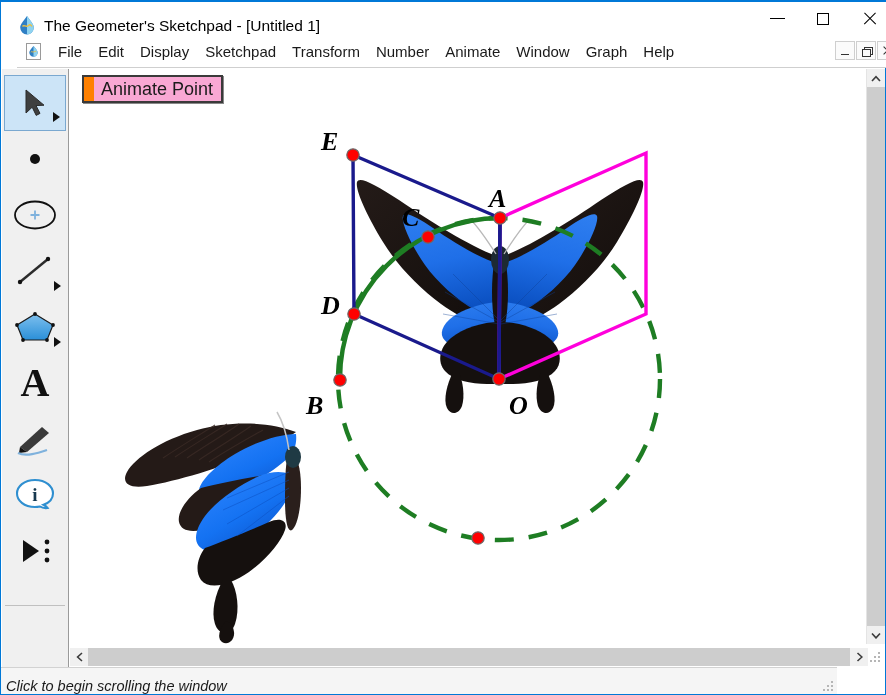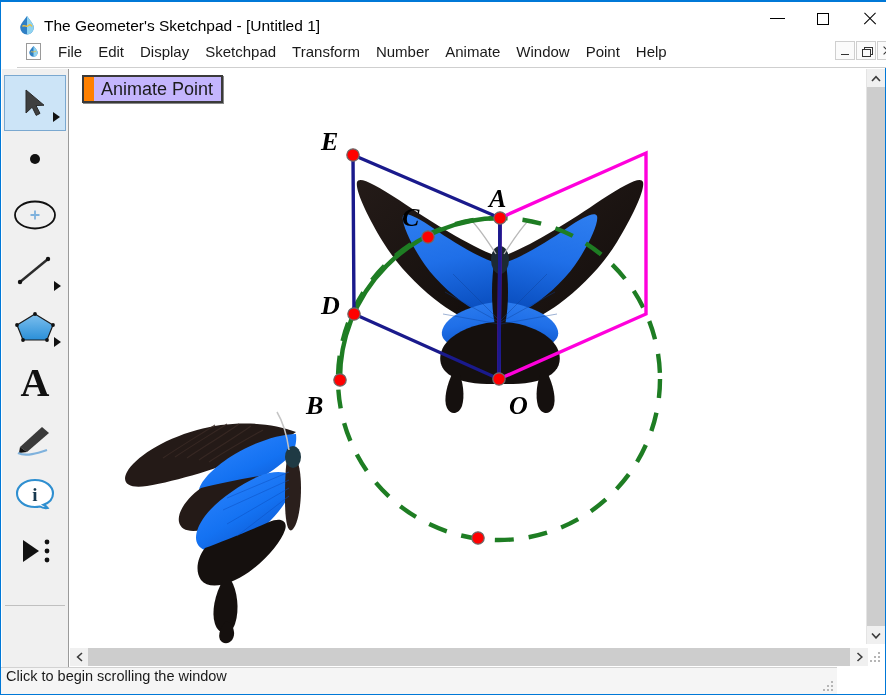--- a/index.html
+++ b/index.html
@@ -124,21 +124,21 @@
     width: 798px; height: 575px;
     background: #ffffff;
     overflow: hidden;
   }
   #canvas-svg { position: absolute; left: 0; top: 0; }
 
   
   #animate-btn {
     position: absolute; left: 81px; top: 73px;
     height: 28px;
-    background: #c4b5fd;
+    background: #f9a8d4;
     border: 2px solid #3a3a3a;
     display: flex; align-items: stretch;
     box-shadow: 1px 1px 0 #888;
   }
   #animate-bar { width: 10px; background: #ff8000; flex: none; }
   #animate-label {
     padding: 0 8px 0 7px;
     display: flex; align-items: center;
     font-size: 18px; color: #1b1b1b;
     font-family: "Liberation Sans", sans-serif;
@@ -184,21 +184,21 @@
     position: absolute; right: 2px; bottom: 30px; width: 14px; height: 14px;
   }
   .grip-dot { position: absolute; width: 2px; height: 2px; background: #b6b6b6; }
 
   
   #statusbar {
     position: absolute; left: 0; bottom: 0;
     width: 836px; height: 27px;
     background: #f5f5f5;
     border-top: 1px solid #d2d2d2;
-    display: flex; align-items: flex-start;
+    display: flex; align-items: flex-end; font-style: italic;
   }
   #status-text {
     font-size: 14.5px; color: #1a1a1a; margin-left: 5px;
     font-family: "Liberation Sans", sans-serif;
   }
   #status-grip { position: absolute; right: 3px; bottom: 3px; width: 12px; height: 12px; }
 </style>
 </head>
 <body>
 
@@ -238,21 +238,21 @@
     </div>
 
     <div class="menu-item">File</div>
     <div class="menu-item">Edit</div>
     <div class="menu-item">Display</div>
     <div class="menu-item">Sketchpad</div>
     <div class="menu-item">Transform</div>
     <div class="menu-item">Number</div>
     <div class="menu-item">Animate</div>
     <div class="menu-item">Window</div>
-    <div class="menu-item">Point</div>
+    <div class="menu-item">Graph</div>
     <div class="menu-item">Help</div>
 
     <div id="mdi-controls">
       <div class="mdibtn">
         <div class="mdi-min-g"></div>
       </div>
       <div class="mdibtn">
         <div class="mdi-rest-g"></div>
       </div>
       <div class="mdibtn">

